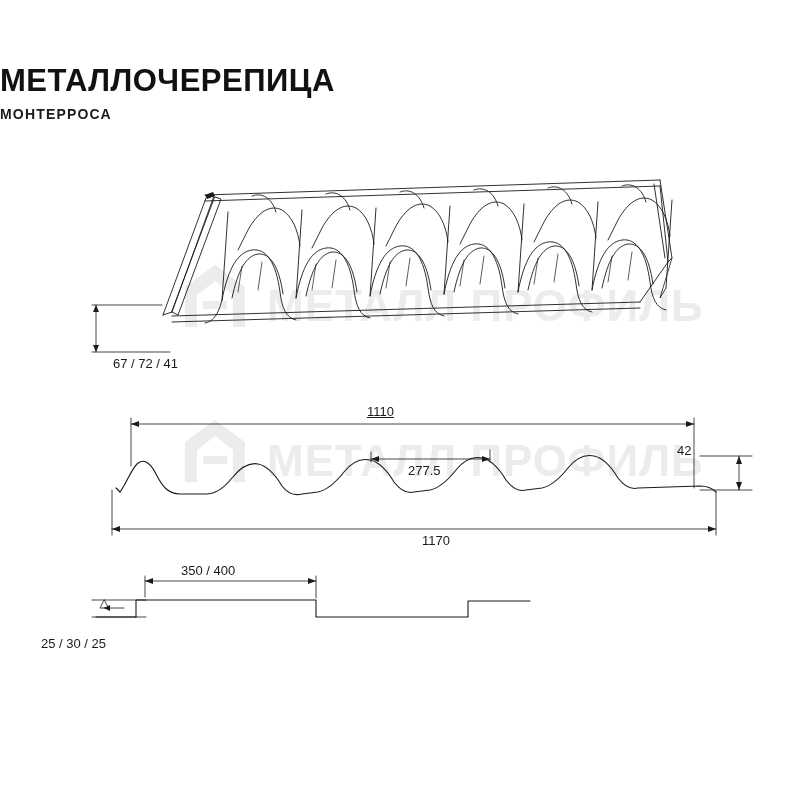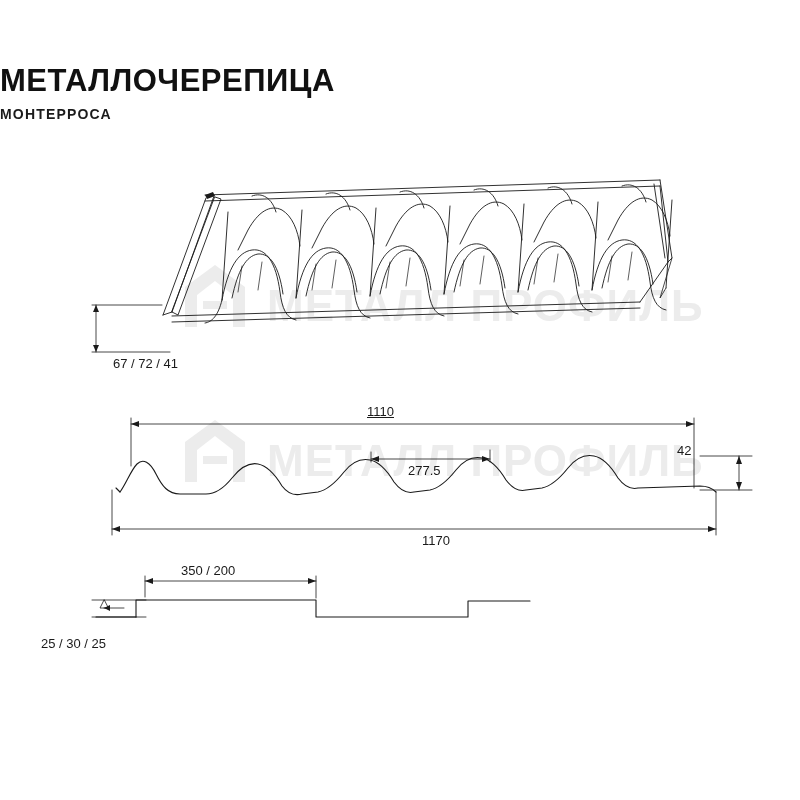--- a/index.html
+++ b/index.html
@@ -257,16 +257,16 @@
         <path d="M104 600 l-4 8 l8 0 Z" fill="none"></path>
       </g>
     </g>
   </svg>
 
   <div class="label" style="left:113px; top:356px;">67 / 72 / 41</div>
   <div class="label" style="left:367px; top:404px;text-decoration:underline;">1110</div>
   <div class="label" style="left:408px; top:463px;">277.5</div>
   <div class="label" style="left:377px; top:533px;margin-left:45px;">1170</div>
   <div class="label" style="left:677px; top:443px;">42</div>
-  <div class="label" style="left:181px; top:563px;">350 / 200</div>
+  <div class="label" style="left:181px; top:563px;">350 / 400</div>
   <div class="label" style="left:41px; top:636px;">25 / 30 / 25</div>
 
 </div>
 
 </body></html>

